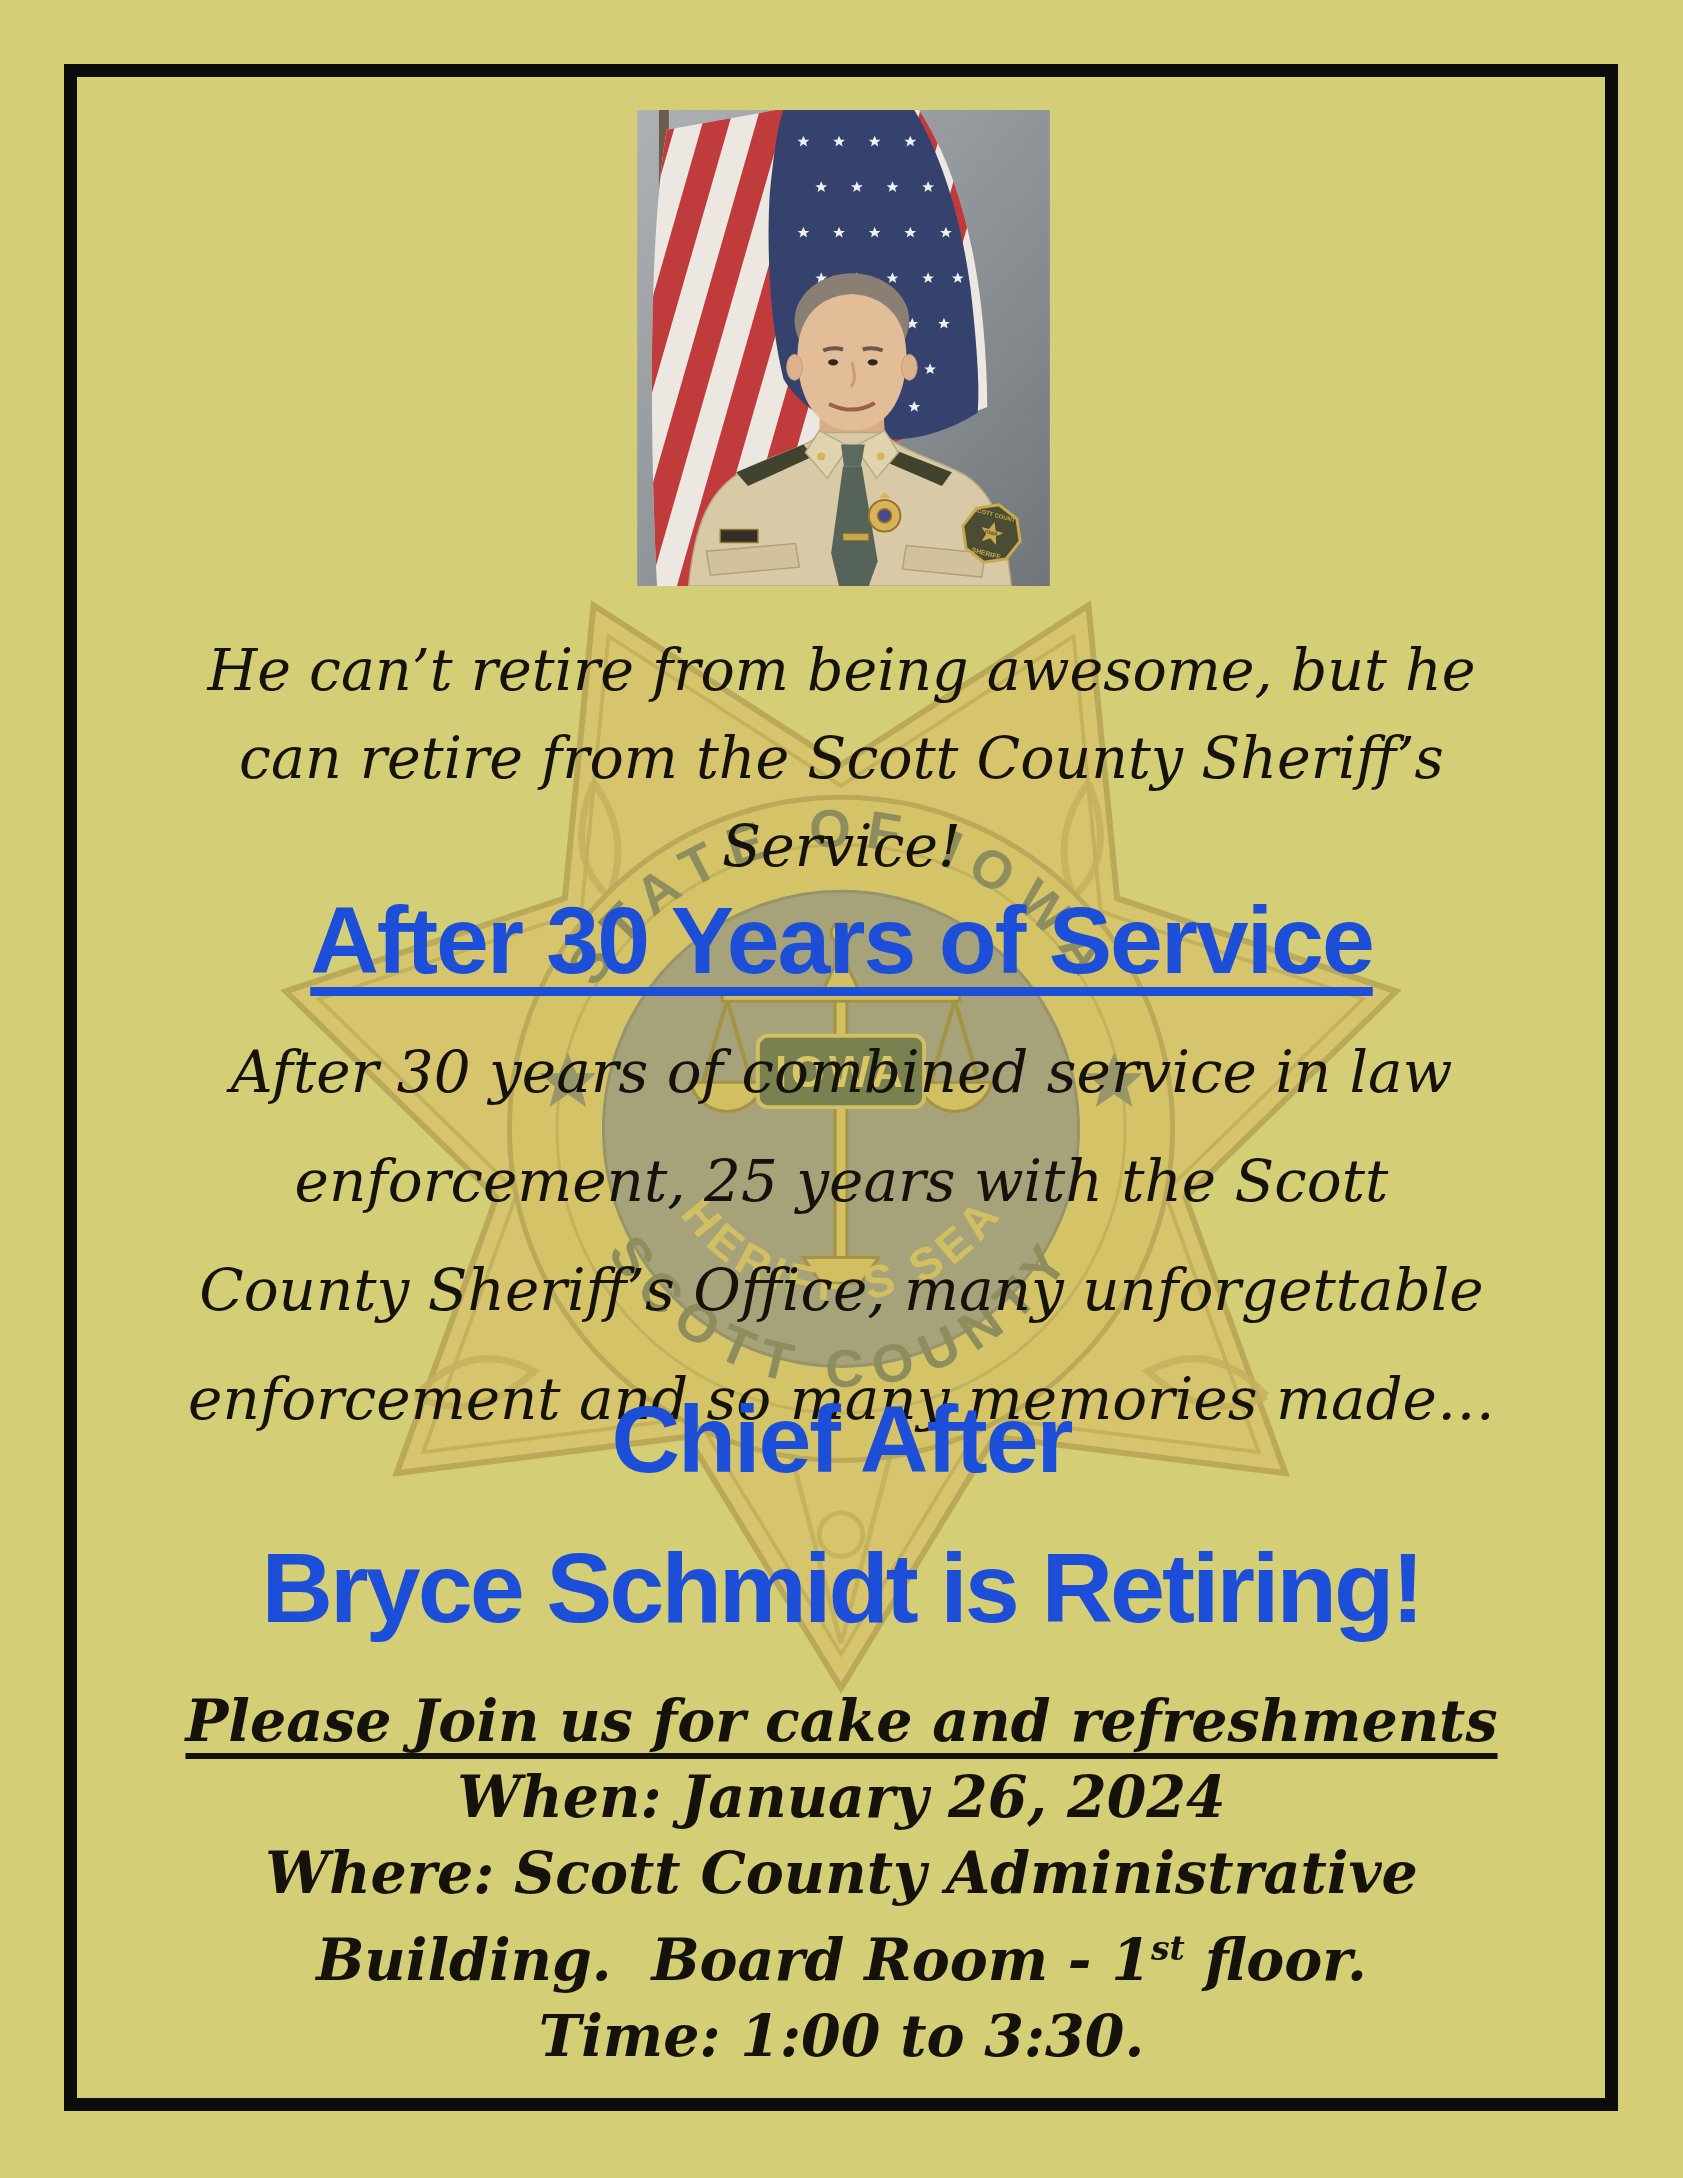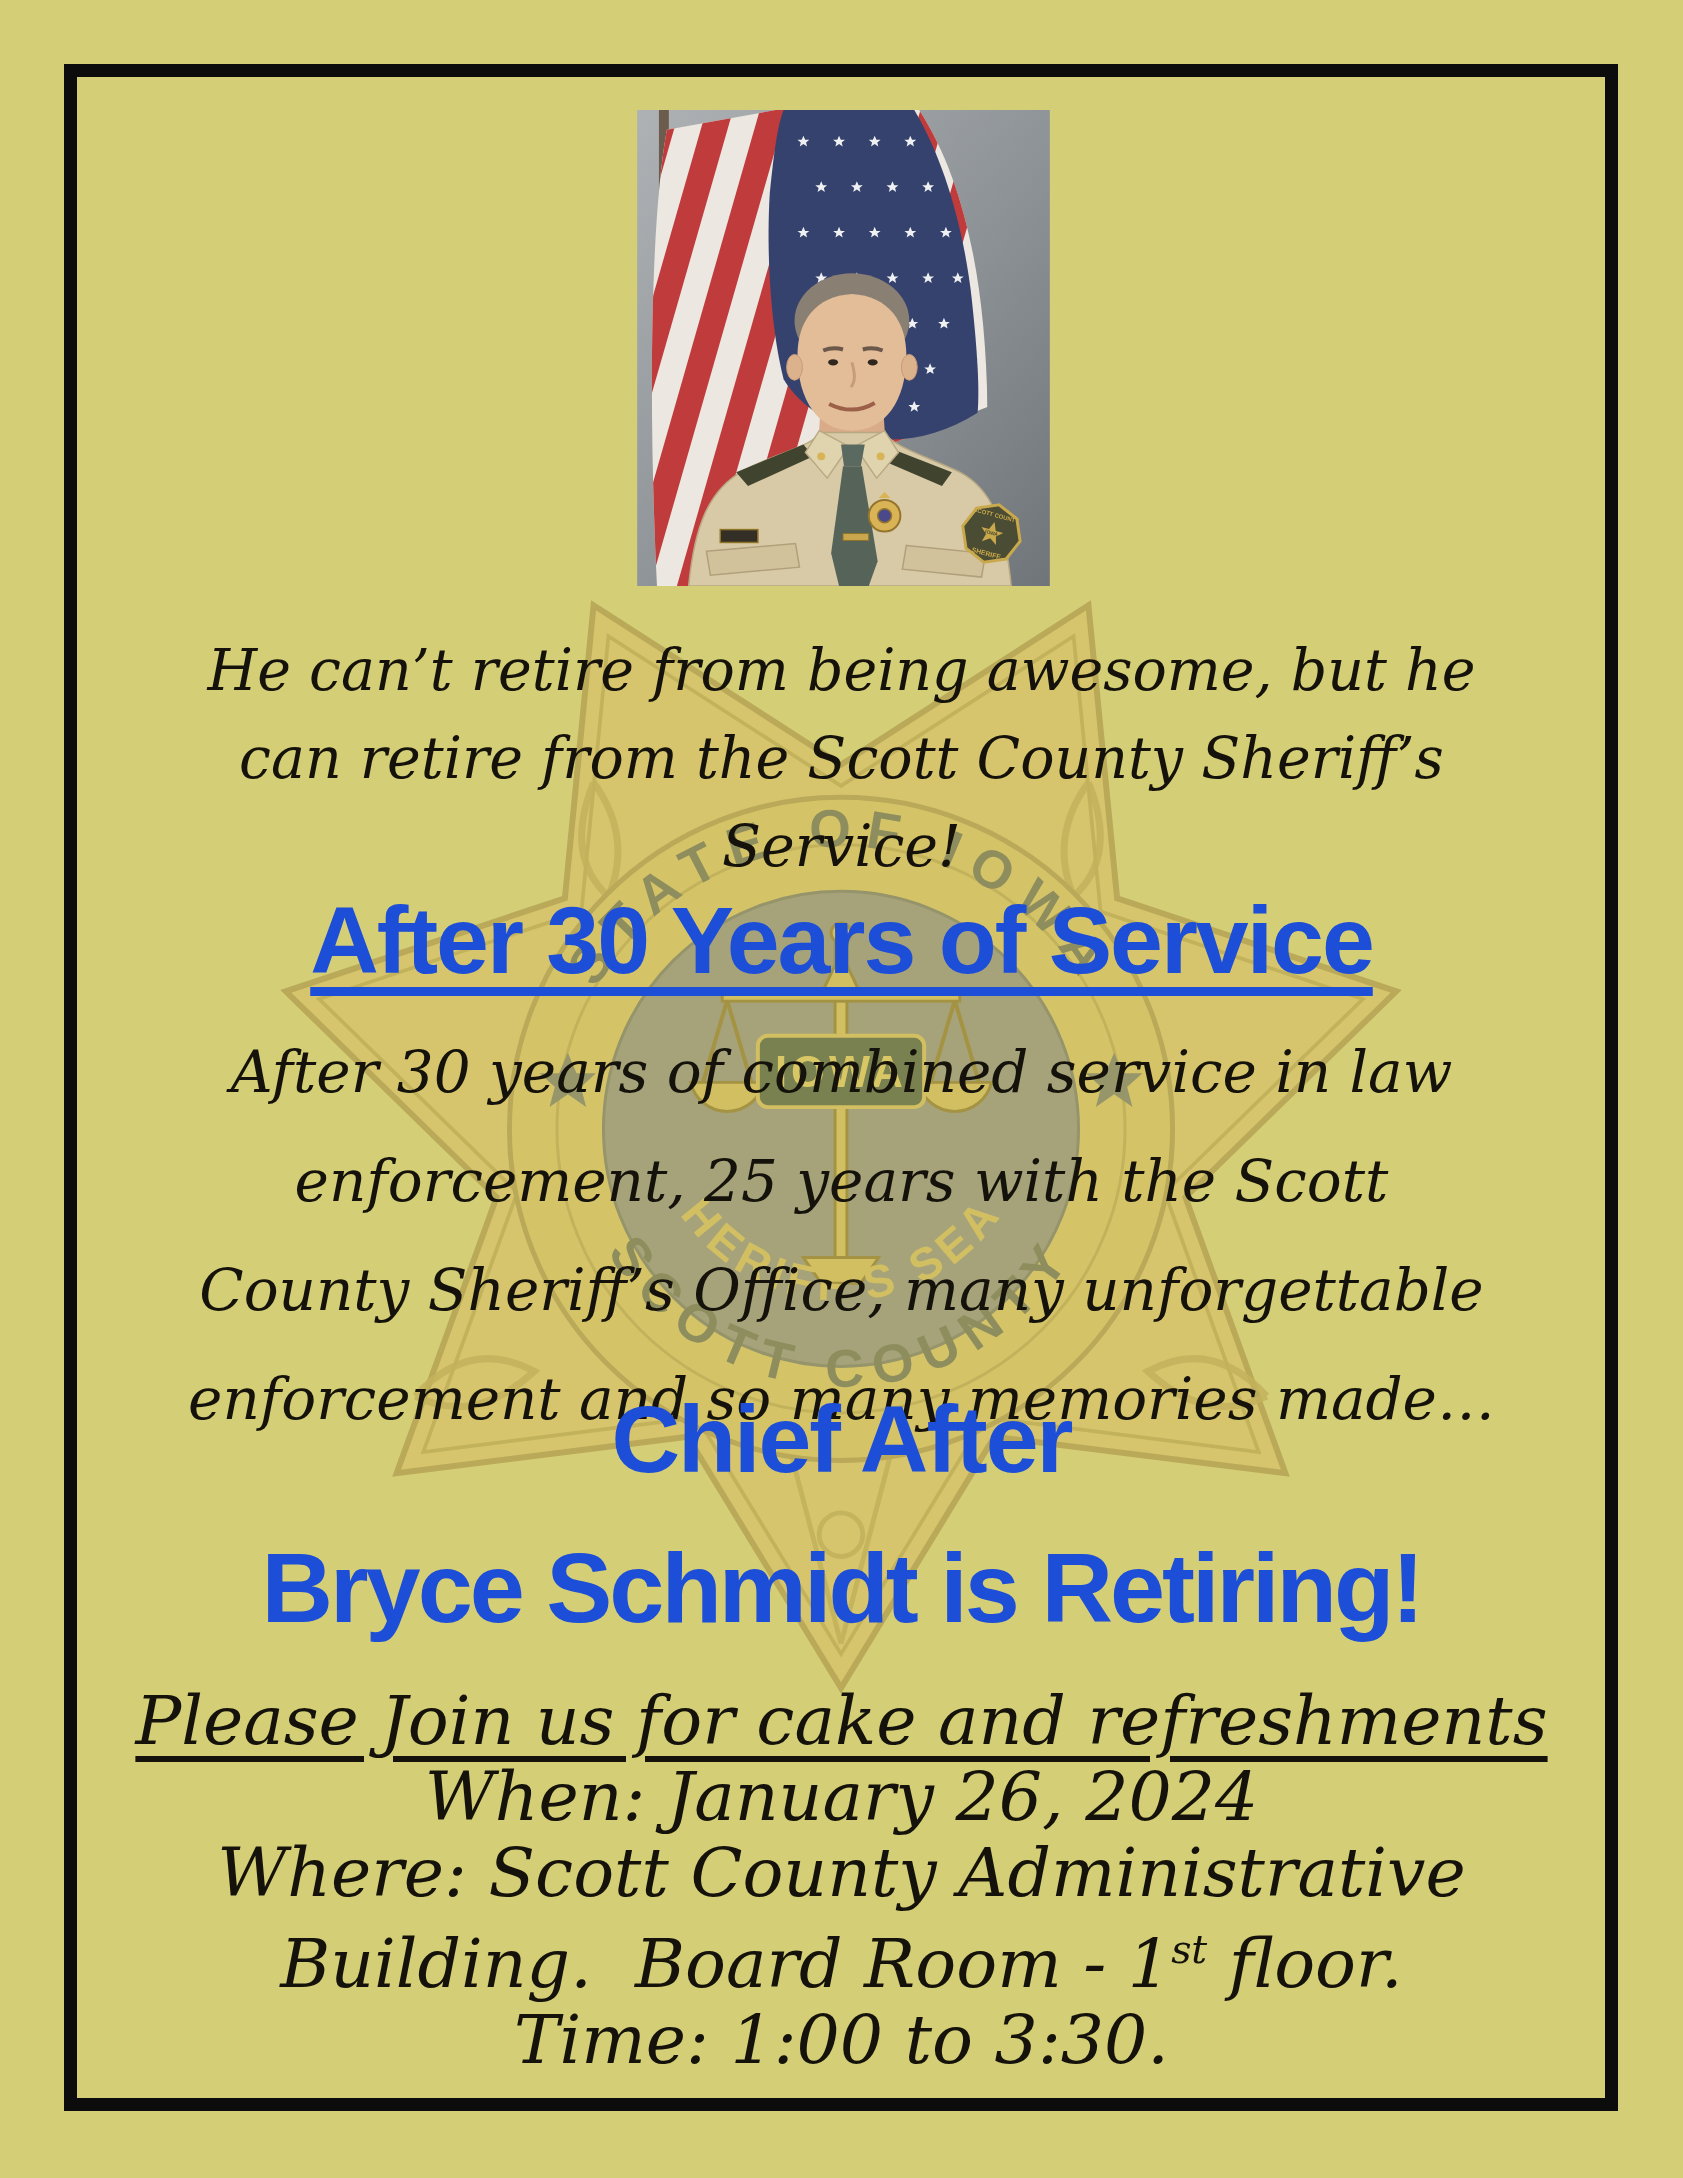--- a/index.html
+++ b/index.html
@@ -12,21 +12,21 @@
   .photo svg{display:block;width:100%;height:100%;}
   .txt{position:absolute;left:94px;width:1495px;text-align:center;}
   .script{font-family:"DejaVu Serif",serif;font-style:italic;font-weight:500;}
   .heavy{font-family:"Liberation Sans",sans-serif;font-weight:700;color:#1d4ed8;}
   #tagline{top:626px;font-size:57px;line-height:88px;}
   #service-heading{top:889px;font-size:95px;line-height:103px;letter-spacing:-2px;}
   #service-heading .u{text-decoration:underline;text-decoration-thickness:9px;text-underline-offset:14px;}
   #service-paragraph{top:1018px;font-size:58px;line-height:109px;}
   #title-heading{top:1388px;font-size:95px;line-height:103px;letter-spacing:-2px;}
   #name-heading{top:1533px;font-size:99px;line-height:109px;letter-spacing:-3px;}
-  #invitation{top:1683px;font-size:68px;line-height:76px;}
+  #invitation{top:1683px;font-size:57px;line-height:76px;font-weight:bold;}
   .join-underline{text-decoration:underline;text-decoration-thickness:6px;text-underline-offset:12px;}
   .sup{font-size:0.58em;vertical-align:super;margin-top:36px;}
 </style>
 </head>
 <body>
 
 <div class="page">
 
   <svg class="watermark" viewBox="0 0 1360 1300">
     <defs>

